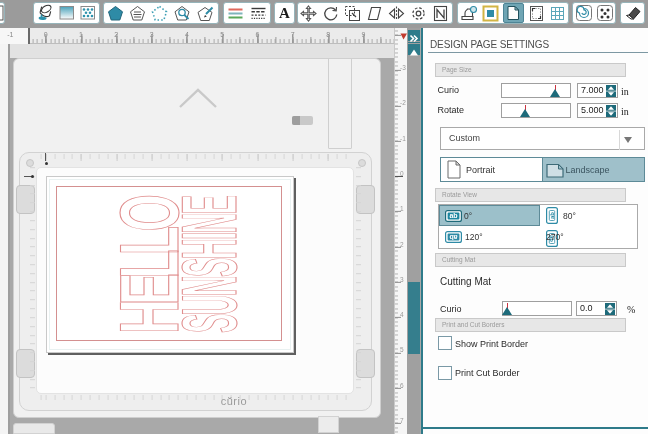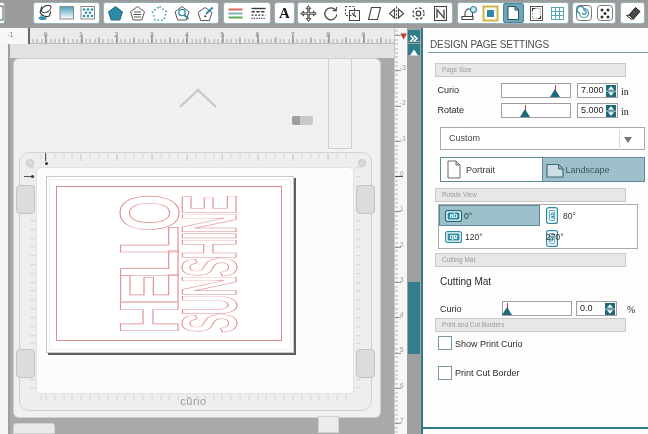--- a/index.html
+++ b/index.html
@@ -24,21 +24,21 @@
      background:repeating-linear-gradient(90deg,#8a8a8a 0 1px,transparent 1px 35.28px);}
   .hnum{position:absolute;top:3px;font-size:7px;color:#888;transform:translateX(-50%);}
   
   #canvas{left:0;top:44px;width:394px;height:390px;background:#a9a9a9;overflow:hidden;}
   #leftstrip{left:0;top:0;width:10px;height:390px;background:#f4f4f4;border-right:2px solid #9e9e9e;}
   #tray{left:13px;top:14px;width:368px;height:360px;background:#f1f1f1;
         border:1px solid #cfcfcf;border-radius:6px;}
   #trayrect{left:314px;top:-1px;width:24px;height:91px;border:1px solid #cfcfcf;border-radius:1px;}
   #traybtn{left:278px;top:57px;width:21px;height:9px;background:#c9c9c9;border-radius:2px;}
   #traybtn i{position:absolute;left:0;top:0;width:8px;height:9px;background:#9e9e9e;border-radius:2px 0 0 2px;display:block;}
-  #curio{left:140px;top:351px;width:107px;text-align:center;font-size:11px;color:#9a9a9a;letter-spacing:0.5px;}
+  #curio{left:140px;top:351px;width:107px;text-align:right;font-size:11px;color:#9a9a9a;letter-spacing:0.5px;}
   #mat{left:19px;top:108px;width:353px;height:259px;background:#eeeeee;
        border:1px solid #d2d2d2;border-radius:10px;}
   .hole{position:absolute;top:6px;width:8px;height:8px;border-radius:50%;
         background:#dcdcdc;border:1px solid #c6c6c6;}
   .tab{position:absolute;width:19px;height:29px;background:#dcdcdc;border:1px solid #c3c3c3;border-radius:4px;}
   #matinner{left:36px;top:123px;width:318px;height:227px;background:#fcfcfc;
        border:1px solid #e3e3e3;border-radius:5px;}
   .mattick-top{left:38px;top:110px;width:314px;height:5px;
      background:repeating-linear-gradient(90deg,#d6d6d6 0 1px,transparent 1px 8.82px);background-position-x:7.6px;}
   .mattick-bot{left:38px;top:351px;width:314px;height:5px;
@@ -449,18 +449,18 @@
     <div class="spin" style="left:153px;top:273px;">0.0<span class="spinbtn">
           <svg width="10" height="12" viewBox="0 0 10 12">
             <path d="M5 1.2 L8 4.8 L2 4.8 Z" fill="#fff"></path>
             <path d="M5 10.8 L2 7.2 L8 7.2 Z" fill="#fff"></path>
             <rect x="0" y="5.7" width="10" height="0.8" fill="#e8e8e8"></rect>
           </svg>
         </span></div>
     <div class="unit" style="left:204px;top:276px;">%</div>
     <div class="band" style="top:290px;">Print and Cut Borders</div>
     <div class="cb" style="left:15px;top:308px;"></div>
-    <div class="plabel" style="left:32px;top:311px;">Show Print Curio</div>
+    <div class="plabel" style="left:32px;top:311px;">Show Print Border</div>
     <div class="cb" style="left:15px;top:338px;"></div>
     <div class="plabel" style="left:32px;top:340px;">Print Cut Border</div>
     <div class="abs" style="left:0px;top:399px;width:225px;height:2px;background:#2e7b8a;"></div>
   </div>
 </div>
 
 </body></html>

